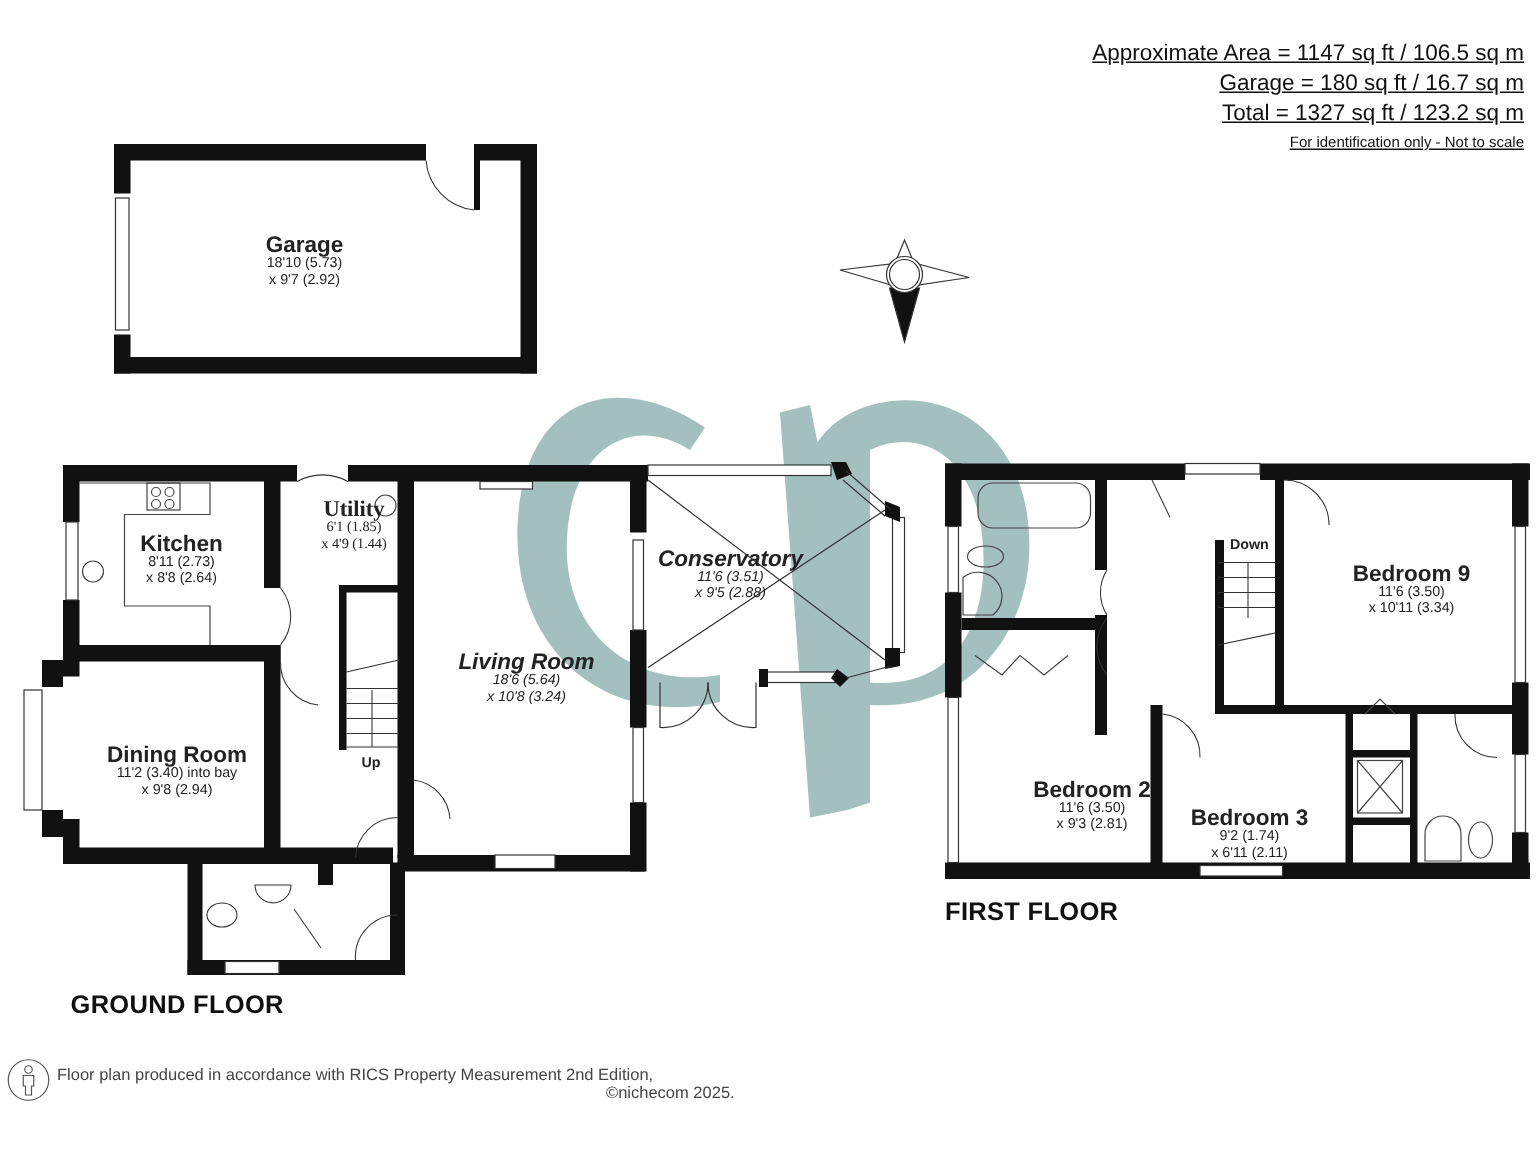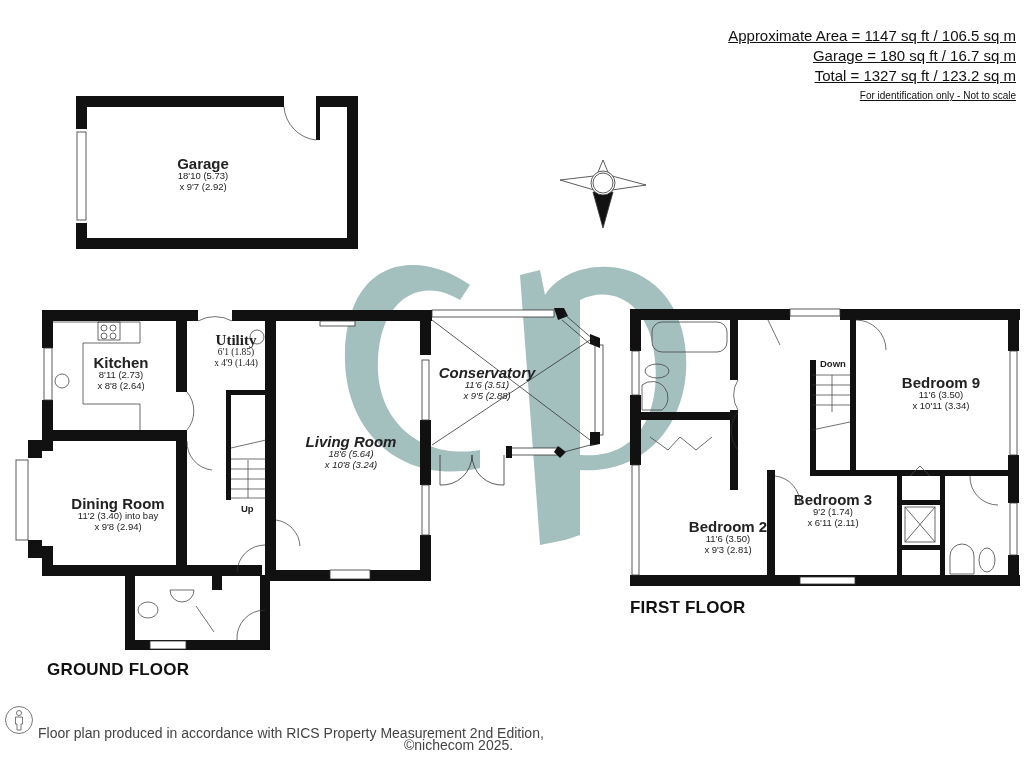--- a/index.html
+++ b/index.html
@@ -3,21 +3,21 @@
 <meta charset="utf-8">
 <style>
   html,body{margin:0;padding:0;background:#ffffff;}
   body{width:1024px;height:768px;position:relative;overflow:hidden;font-family:"Liberation Sans",sans-serif;color:#111;}
   .area{position:absolute;right:8px;top:26px;text-align:right;font-size:15px;line-height:20px;color:#111;text-decoration:underline;}
   .area .note{font-size:10px;margin-top:4px;line-height:12px;}
   svg.plan{position:absolute;left:0;top:0;}
   .room-label{position:absolute;text-align:center;font-size:9.5px;line-height:11.5px;color:#222;white-space:nowrap;transform:translateX(-50%);}
   .room-label .name{font-weight:bold;display:block;font-size:15px;}
   .floor-title{position:absolute;font-weight:bold;font-size:17px;letter-spacing:0.2px;}
-  .footer{position:absolute;left:38px;top:727px;font-size:14px;line-height:12px;color:#444;}
+  .footer{position:absolute;left:38px;top:711px;font-size:11px;line-height:12px;color:#444;}
   .footer .copy{position:absolute;left:334px;top:12px;white-space:nowrap;padding-left:32px;}
   .person-icon{position:absolute;left:4px;top:705px;width:30px;height:30px;}
   .small{position:absolute;font-size:9.5px;font-weight:bold;color:#222;}
 </style>
 </head>
 <body>
 
 <div class="area">
   <div>Approximate Area = 1147 sq ft / 106.5 sq m</div>
   <div>Garage = 180 sq ft / 16.7 sq m</div>
@@ -244,21 +244,21 @@
   <span>11'6 (3.50)</span><br>
   <span>x 10'11 (3.34)</span>
 </div>
 
 <div class="room-label" style="left:728px;top:494px;margin-top:27px;">
   <span class="name">Bedroom 2</span>
   <span>11'6 (3.50)</span><br>
   <span>x 9'3 (2.81)</span>
 </div>
 
-<div class="room-label" style="left:833px;top:494px;">
+<div class="room-label" style="left:833px;top:540px;">
   <span class="name">Bedroom 3</span>
   <span>9'2 (1.74)</span><br>
   <span>x 6'11 (2.11)</span>
 </div>
 
 <div class="small" style="left:820px;top:358px;">Down</div>
 
 <div class="floor-title" style="left:47px;top:660px;">GROUND FLOOR</div>
 <div class="floor-title" style="left:630px;top:598px;">FIRST FLOOR</div>
 

